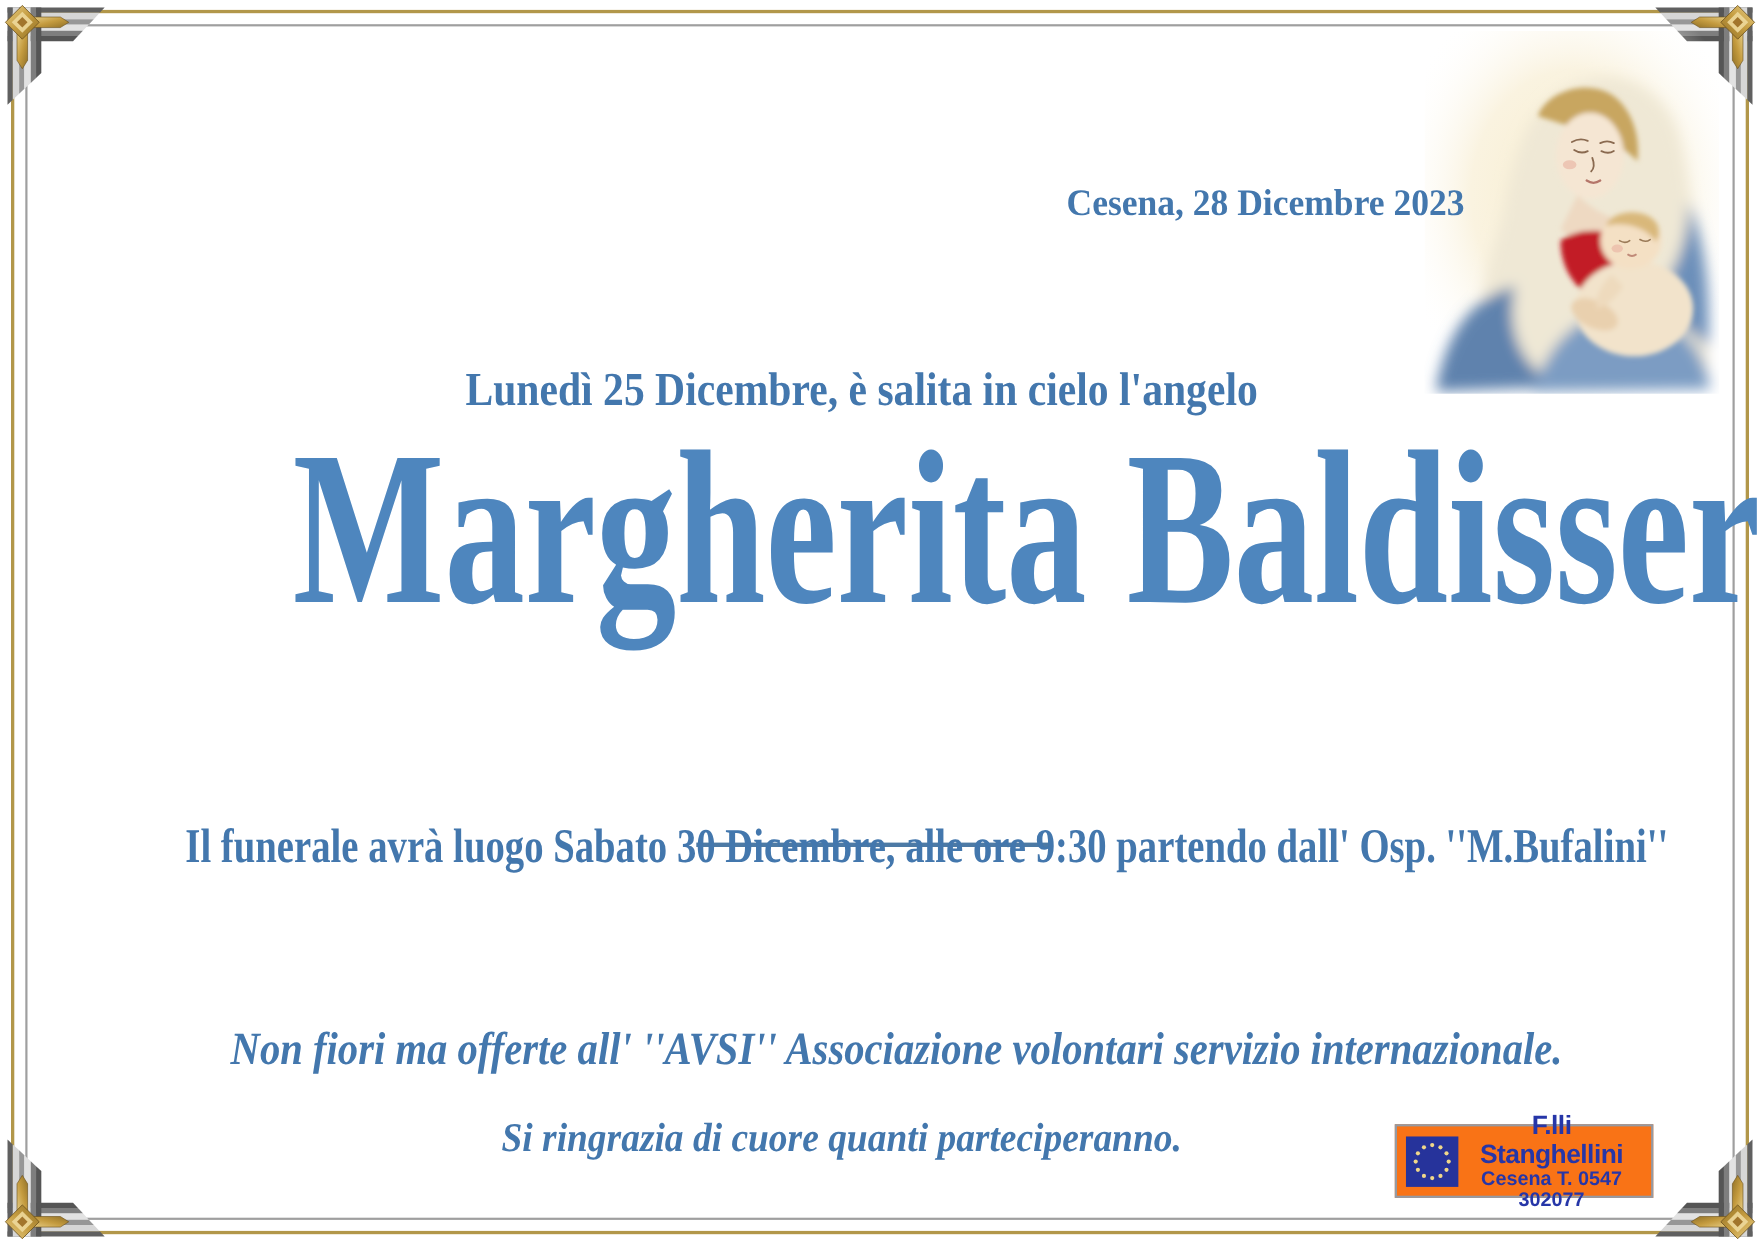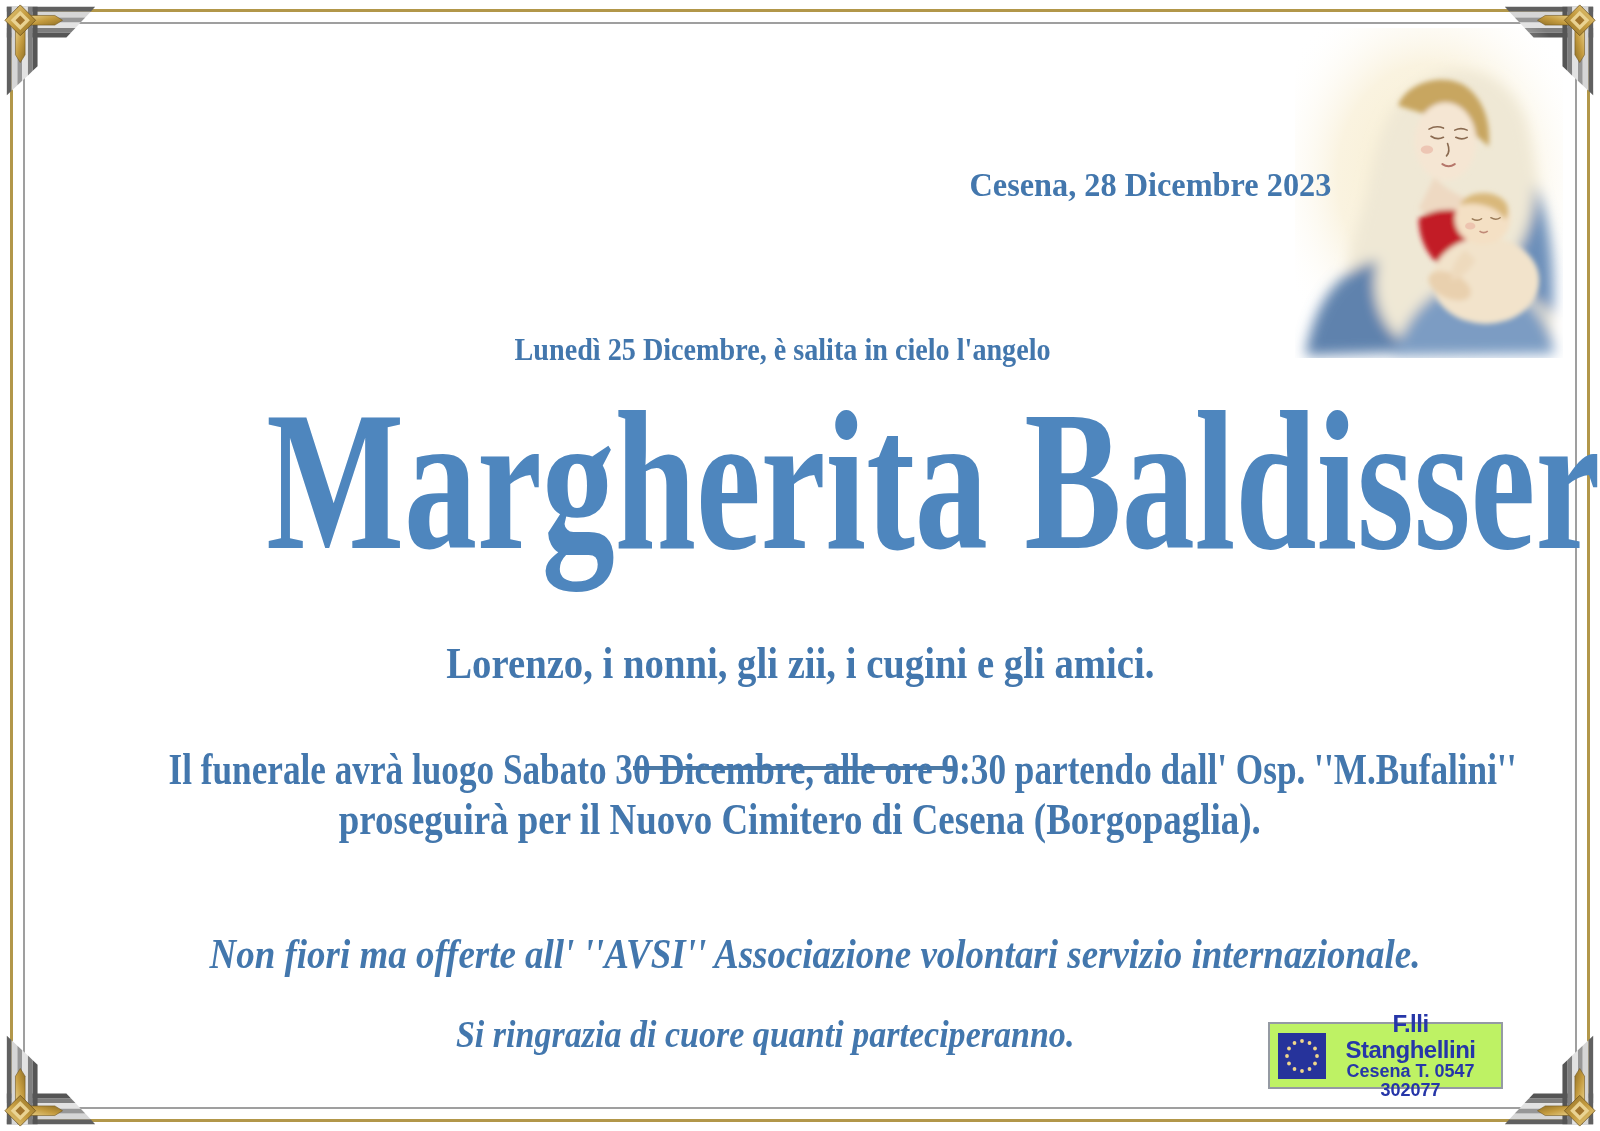--- a/index.html
+++ b/index.html
@@ -27,35 +27,35 @@
   .corner-br{right:3px;bottom:3px;transform:rotate(180deg);}
 
   
   .line{position:absolute;left:0;width:100%;text-align:center;line-height:1;}
   .cond{display:inline-block;white-space:nowrap;transform:scaleX(var(--sx,1));transform-origin:50% 50%;}
   .blue{color:var(--text-blue,#4377ad);font-weight:bold;text-decoration:underline;}
   .title{color:var(--title-blue,#4e86be);font-weight:bold;}
   .italic{font-style:italic;margin-left:15px;}
 
   .city-date{top:168px;left:930px;width:440px;font-size:34px;}
-  .intro{top:333px;width:1566px;font-size:32px;}
+  .intro{top:333px;width:1566px;font-size:43px;}
   .deceased{top:381px;font-size:200px;}
   .annc{top:638px;font-size:44px;line-height:1.2;}
   .divider{position:absolute;left:633px;top:766px;width:322px;height:4px;background:var(--divider-blue,#4d7aa5);}
   .funeral{top:745px;font-size:44px;line-height:1.14;}
   .donations{top:933px;font-size:42px;}
   .thanks{top:1016px;width:1500px;font-size:37px;}
 
   
   .madonna{position:absolute;left:1295px;top:28px;width:268px;height:330px;}
 
   
   .fh-logo{
     position:absolute;left:1268px;top:1022px;width:235px;height:67px;
-    background:#bef264;border:2px solid #959aa3;box-sizing:border-box;
+    background:#f97316;border:2px solid #959aa3;box-sizing:border-box;
     display:flex;align-items:center;padding:0 6px 0 6px;
   }
   .fh-flag{flex:0 0 auto;margin-left:2px;}
   .fh-text{flex:1;text-align:center;font-family:"Liberation Sans",sans-serif;color:var(--logo-blue,#2636a8);line-height:1.05;}
   .fh-name{font-size:24px;font-weight:bold;letter-spacing:-0.5px;}
   .fh-phone{font-size:18px;font-weight:bold;margin-top:0;}
 </style>
 </head>
 <body>
 
@@ -202,28 +202,26 @@
 
 <div class="line blue intro">
   <span class="cond" style="--sx:0.88">Lunedì 25 Dicembre, è salita in cielo l'angelo</span>
 </div>
 
 <div class="line title deceased">
   <span class="cond" style="--sx:0.73">Margherita Baldisserri</span>
 </div>
 
 <div class="line blue annc">
-  <div><span class="cond" style="--sx:0.88">Lorenzo, i nonni, gli zii, i cugini e gli amici.</span></div>
 </div>
 
 <div class="divider"></div>
 
 <div class="line blue funeral">
   <div><span class="cond" style="--sx:0.80">Il funerale avrà luogo Sabato 30 Dicembre, alle ore 9:30 partendo dall' Osp. ''M.Bufalini''</span></div>
-  <div><span class="cond" style="--sx:0.84">proseguirà per il Nuovo Cimitero di Cesena (Borgopaglia).</span></div>
 </div>
 
 <div class="line blue italic donations">
   <span class="cond" style="--sx:0.88">Non fiori ma offerte all' ''AVSI'' Associazione volontari servizio internazionale.</span>
 </div>
 
 <div class="line blue italic thanks">
   <span class="cond" style="--sx:0.92">Si ringrazia di cuore quanti parteciperanno.</span>
 </div>
 

